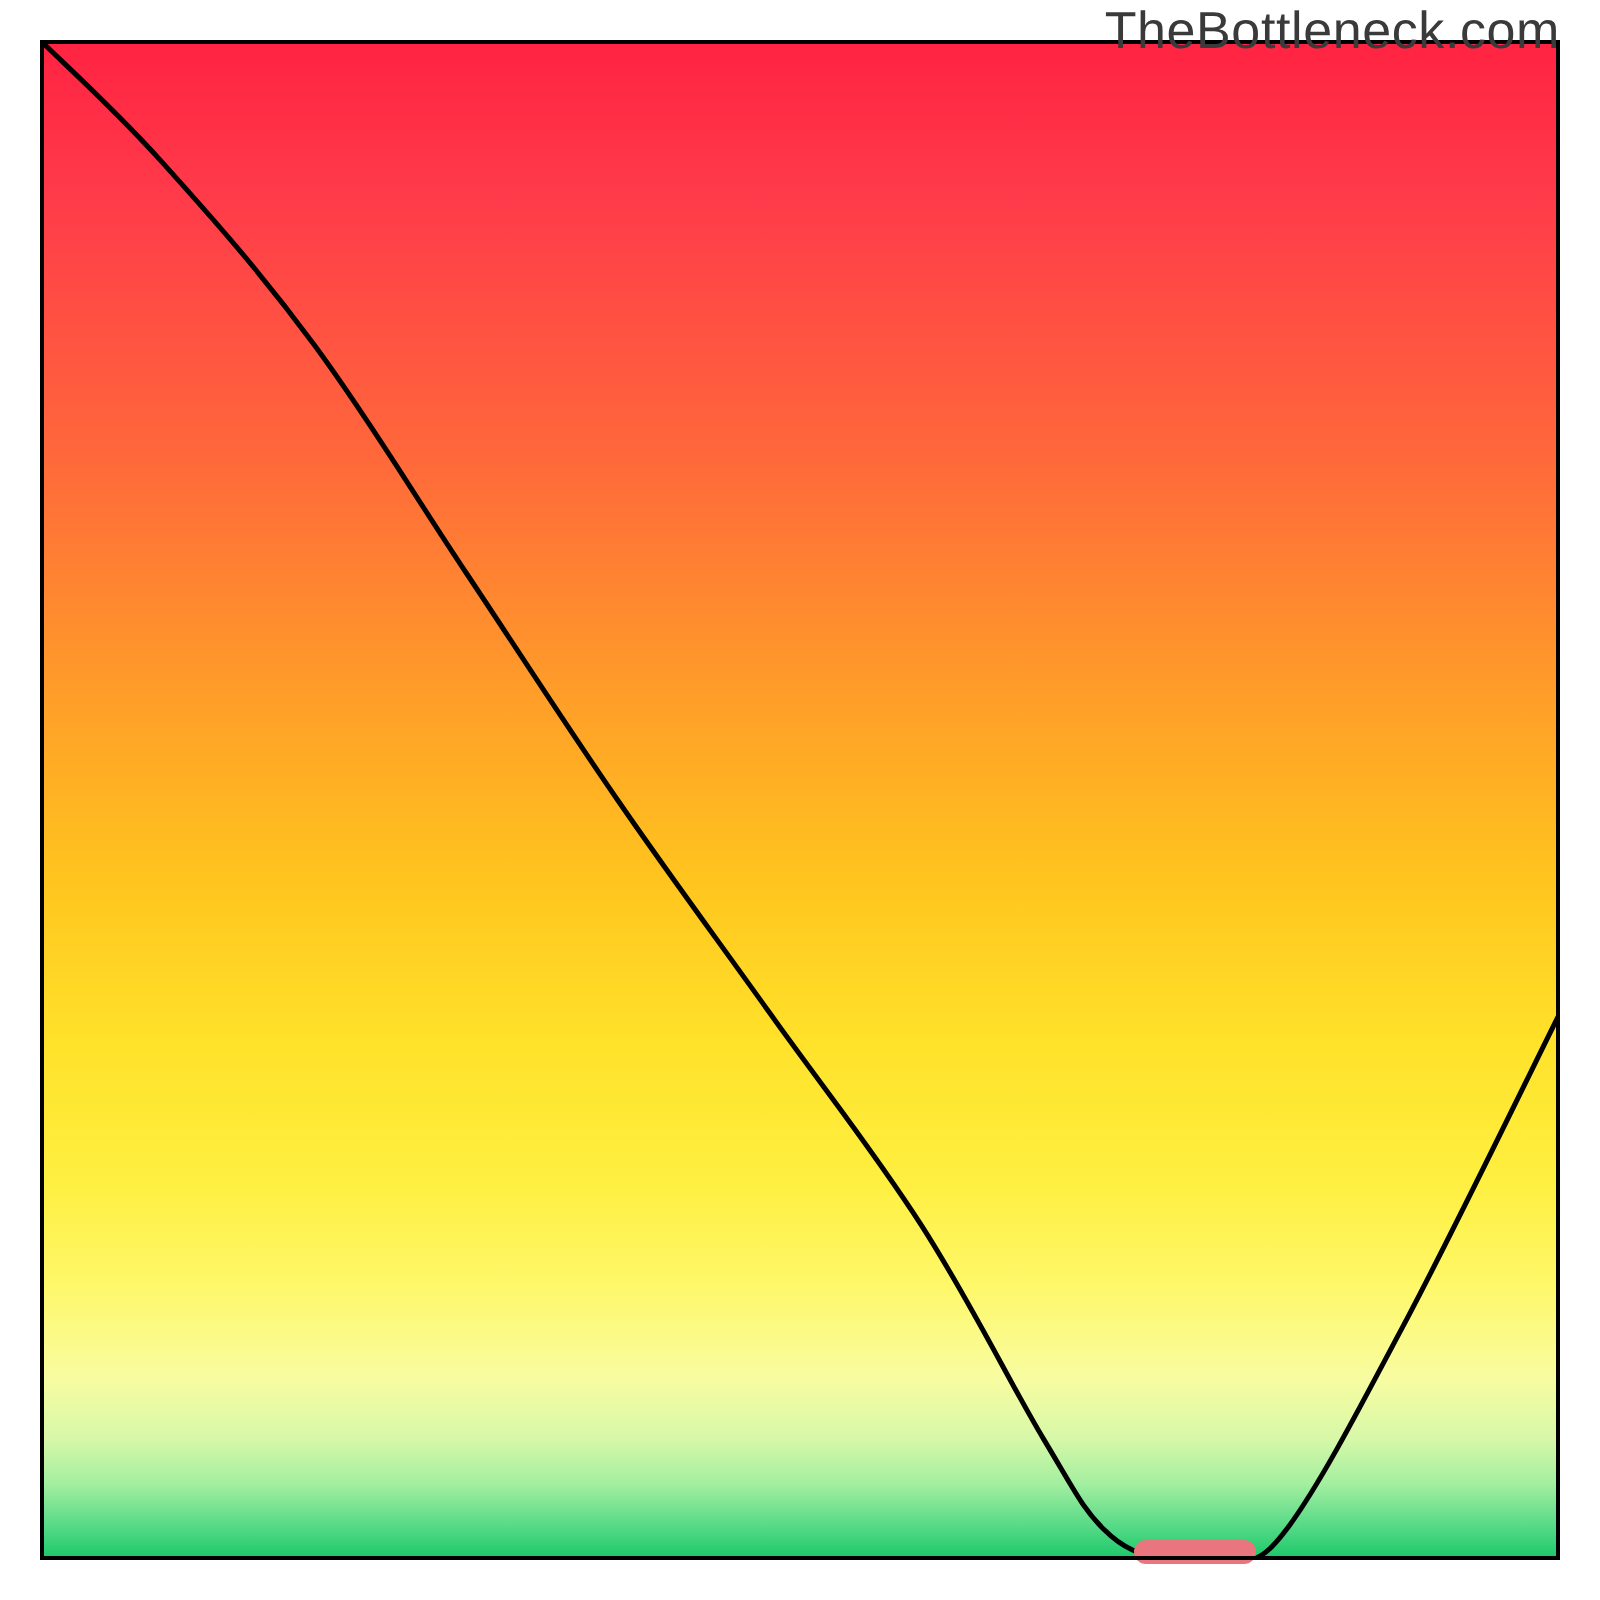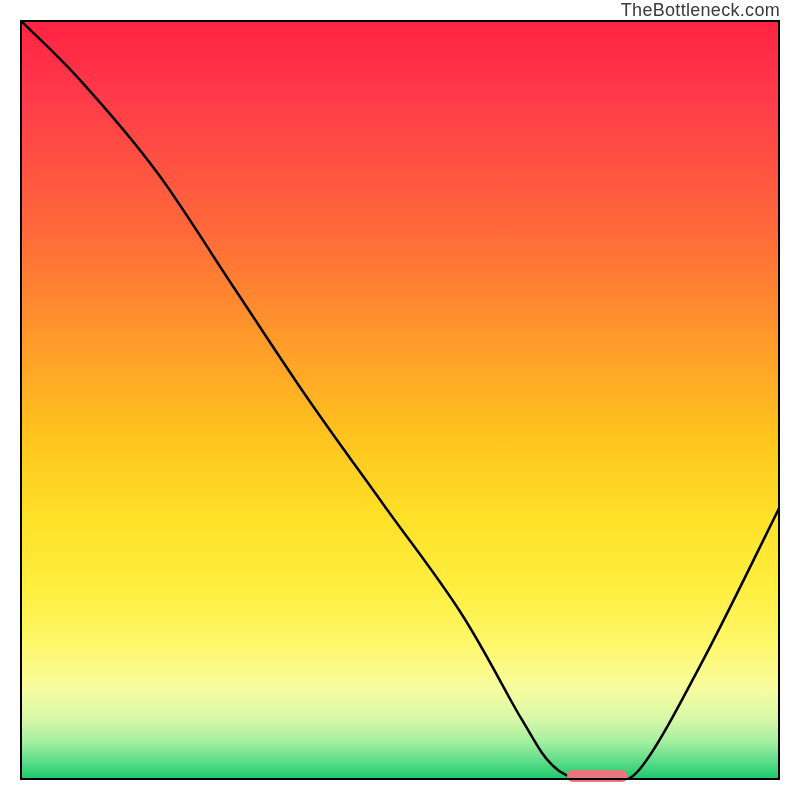--- a/index.html
+++ b/index.html
@@ -49,21 +49,21 @@
     width: 760px;
     height: 760px;
     box-sizing: border-box;
     border: 2px solid #000000;
     pointer-events: none;
   }
   .watermark {
     position: absolute;
     top: 0px;
     right: 20px;
-    font-size: 18px;
+    font-size: 26px;
     font-weight: 500;
     color: #3a3a3a;
     letter-spacing: 0.3px;
     margin-left: 45px;
   }
   .curve {
     position: absolute;
     left: 20px;
     top: 20px;
     width: 760px;

